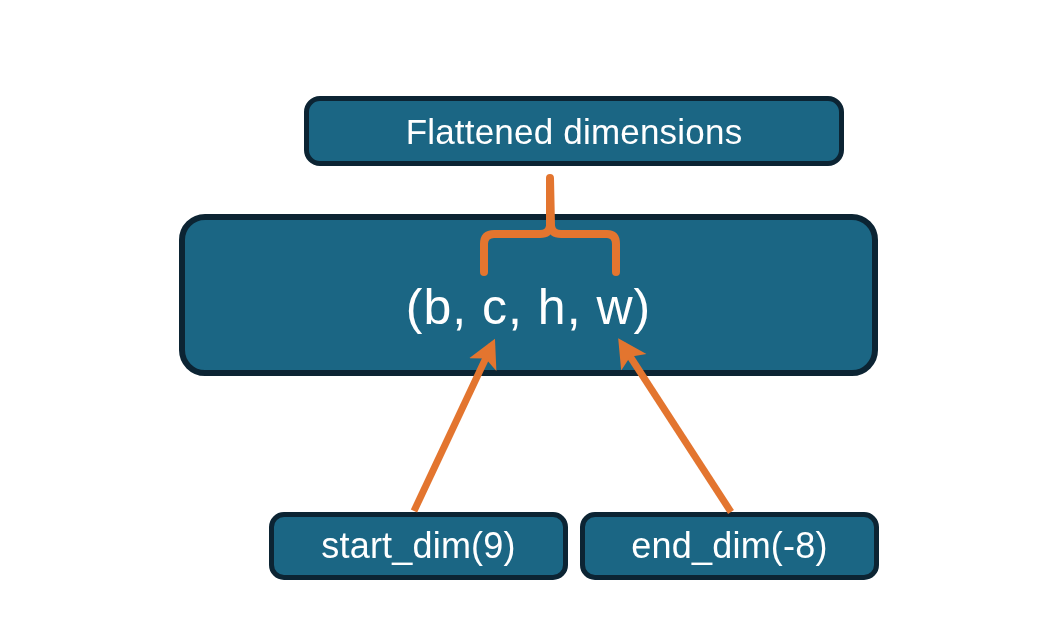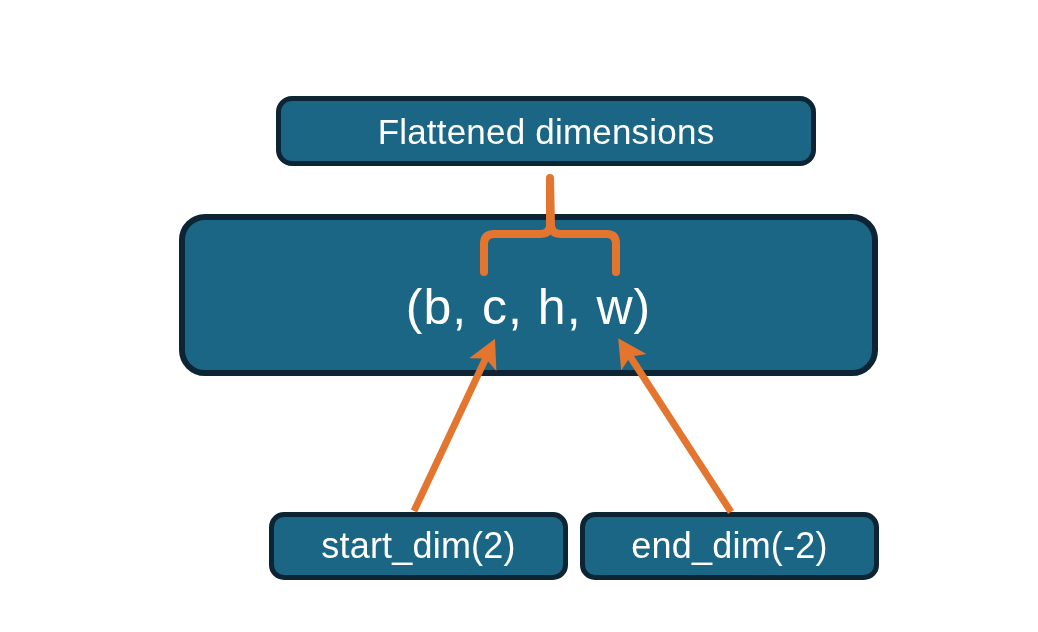--- a/index.html
+++ b/index.html
@@ -27,21 +27,21 @@
     align-items: center;
     justify-content: center;
     color: #ffffff;
     font-family: "Liberation Sans", sans-serif;
     font-weight: 400;
     line-height: 1;
     letter-spacing: 0.2px;
     z-index: 1;
   }
   #node-flattened {
-    left: 276px;
+    left: 304px;
     top: 96px;
     width: 540px;
     height: 70px;
     border-radius: 16px;
     font-size: 35px;
   }
   #node-shape {
     left: 179px;
     top: 214px;
     width: 699px;
@@ -93,25 +93,25 @@
 
   <div class="node" id="node-flattened">
     <span>Flattened dimensions</span>
   </div>
 
   <div class="node" id="node-shape">
     <span class="shape-label">(b, c, h, w)</span>
   </div>
 
   <div class="node" id="node-startdim">
-    <span>start_dim(2)</span>
+    <span>start_dim(9)</span>
   </div>
 
   <div class="node" id="node-enddim">
-    <span>end_dim(-2)</span>
+    <span>end_dim(-8)</span>
   </div>
 
   <svg id="overlay" viewBox="0 0 1038 632">
 
     <defs>
       <marker id="arrowhead" markerWidth="4.2" markerHeight="4.6" refX="3.1" refY="2.3" orient="auto" markerUnits="strokeWidth">
         <path d="M0,0.15 L4.1,2.3 L0,4.45 L0.95,2.3 Z" fill="#E3752F"></path>
       </marker>
     </defs>
 

